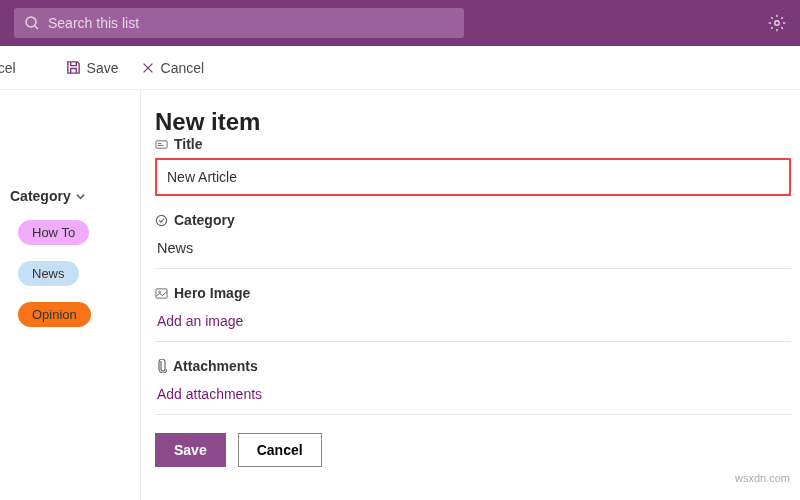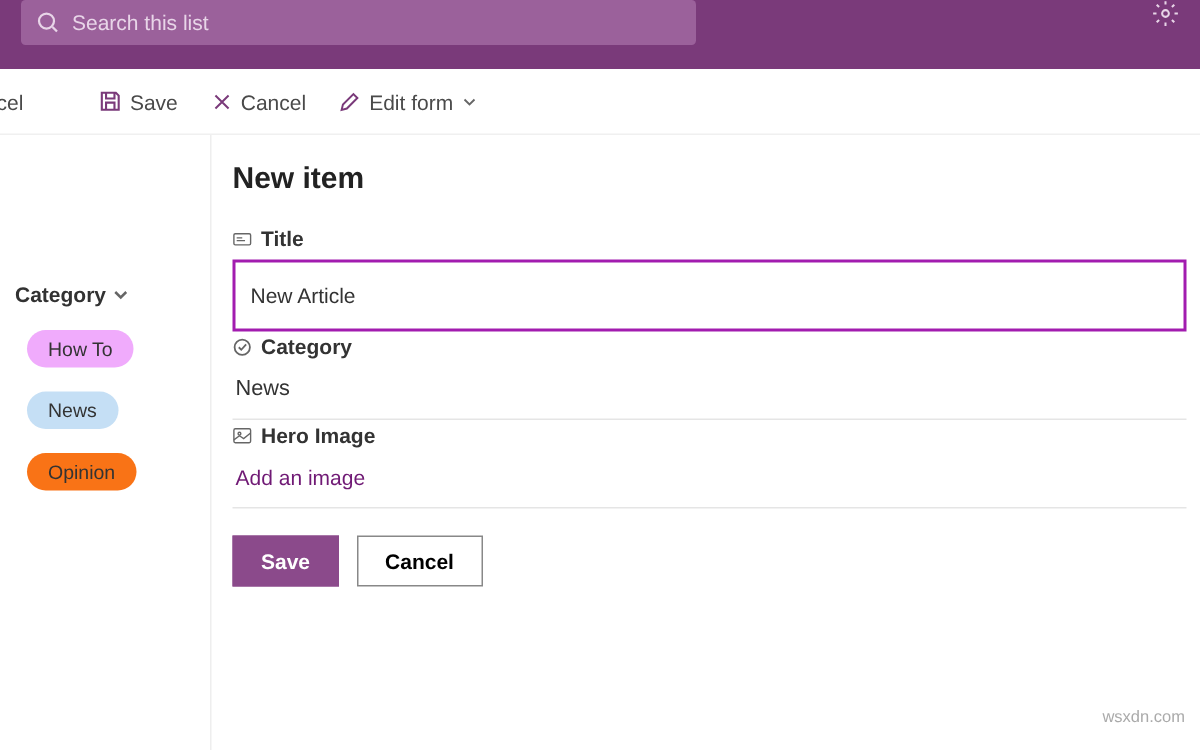--- a/index.html
+++ b/index.html
@@ -1,39 +1,39 @@
 <!DOCTYPE html>
 <html><head>
 <meta charset="utf-8">
 <style>
 *{box-sizing:border-box;margin:0;padding:0;font-family:"Segoe UI",Arial,sans-serif}
 body{width:800px;height:500px;overflow:hidden;background:#fff}
-.topbar{height:46px;background:#7a3a7a;display:flex;padding:0 14px;gap:10px}
+.topbar{height:46px;background:#7a3a7a;display:flex;align-items:center;padding:0 14px;gap:10px}
 .search-box{flex:0 0 450px;height:30px;background:#9b619b;border-radius:3px;display:flex;align-items:center;padding:0 10px;gap:8px}
 .search-box input{background:transparent;border:none;color:#e8d5e8;font-size:14px;outline:none;flex:1}
 .search-box input::placeholder{color:#e8d5e8}
 .topbar-spacer{flex:1}
 .gear{color:#e8d5e8;cursor:pointer}
 .cmdbar{height:44px;background:#fff;display:flex;align-items:center;padding:0 8px;gap:2px;color:#4a4a4a;font-size:14px;overflow:hidden;border-bottom:1px solid #f0f0f0}
 .cmdbtn{display:flex;align-items:center;gap:6px;padding:6px 10px;cursor:pointer;white-space:nowrap}
 .cmdbtn svg{color:#7a3a7a}
 .trunc-left{margin-left:-60px;display:flex;gap:2px}
 .main{display:flex;height:410px}
 .sidebar{width:140px;padding-top:90px;padding-left:0}
 .cat-header{display:flex;align-items:center;gap:4px;font-weight:600;font-size:14px;color:#323232;padding:8px 10px;cursor:pointer}
 .pill{display:inline-block;padding:5px 14px;border-radius:14px;font-size:13px;margin:8px 0 8px 18px;color:#333;cursor:pointer}
 .pill.green{background:#f0abfc}
 .pill.blue{background:#c5dff5}
 .pill.yellow{background:#f97316}
 .panel{flex:1;padding:18px 0 0 14px;border-left:1px solid #eee;overflow:hidden}
-.panel h2{font-size:20px;font-weight:600;color:#222;margin-bottom:20px}
-.field{margin-bottom:2px}
+.panel h2{font-size:24px;font-weight:600;color:#222;}
+.field{margin-bottom:16px}
 .flabel{display:flex;align-items:center;gap:6px;font-weight:600;font-size:14px;color:#333;margin-bottom:6px}
 .flabel svg{color:#666}
-.titleinput{width:636px;height:48px;border:2px solid #a21caf;padding:0 10px;font-size:14px;color:#333;outline:none}
+.titleinput{width:636px;height:38px;border:2px solid #ef4444;padding:0 10px;font-size:14px;color:#333;outline:none}
 .catval{font-size:14.5px;color:#333;padding:6px 2px;width:636px}
 .hr{border:none;border-top:1px solid #e5e5e5;margin:6px 0 2px 0;width:636px}
 .linkaction{color:#701a75;font-size:14px;padding:6px 2px;cursor:pointer}
 .btnrow{display:flex;gap:12px;margin-top:18px}
 .btn{height:34px;padding:0 18px;font-size:14px;font-weight:600;border:1px solid #888;background:#fff;cursor:pointer}
 .btn.primary{background:#8b4a8b;color:#fff;border-color:#8b4a8b}
 .watermark{position:absolute;bottom:16px;right:10px;font-size:11px;color:#aaa}
 </style>
 </head>
 <body>
@@ -64,29 +64,20 @@
       <svg width="15" height="15" viewBox="0 0 16 16" fill="none" stroke="#7a3a7a" stroke-width="1.5">
         <path d="M2 2h10l2 2v10H2z M5 2v4h6V2 M5 14v-5h6v5"></path>
       </svg>
       <span>Save</span>
     </div>
   <div class="cmdbtn">
       <svg width="14" height="14" viewBox="0 0 16 16" fill="none" stroke="#7a3a7a" stroke-width="1.5">
         <path d="M3 3l10 10M13 3L3 13"></path>
       </svg>
       <span>Cancel</span>
-    </div>
-  <div class="cmdbtn">
-      <svg width="14" height="14" viewBox="0 0 16 16" fill="none" stroke="#7a3a7a" stroke-width="1.5">
-        <path d="M2 14l1-4 8-8 3 3-8 8-4 1z"></path>
-      </svg>
-      <span>Edit form</span>
-      <svg width="10" height="10" viewBox="0 0 12 12" fill="none" stroke="#666" stroke-width="1.5">
-        <path d="M2 4l4 4 4-4"></path>
-      </svg>
     </div>
 </div>
 
 <div class="main">
   <div class="sidebar">
     <div class="cat-header">
       <span>Category</span>
       <svg width="11" height="11" viewBox="0 0 12 12" fill="none" stroke="#666" stroke-width="1.8">
           <path d="M2 4l4 4 4-4"></path>
         </svg>
@@ -128,20 +119,30 @@
             <rect x="1" y="2" width="12" height="10" rx="1"></rect>
             <circle cx="5" cy="5.5" r="1"></circle>
             <path d="M1 10l4-3 3 2 5-4"></path>
           </svg>
         <span>Hero Image</span>
       </div>
       <div class="linkaction">Add an image</div>
       <hr class="hr">
     </div>
 
+    <div class="field">
+      <div class="flabel">
+        <svg width="12" height="14" viewBox="0 0 12 14" fill="none" stroke="#666" stroke-width="1.2">
+            <path d="M6 2v8a2 2 0 004 0V3a3 3 0 00-6 0v7a4 4 0 008 0"></path>
+          </svg>
+        <span>Attachments</span>
+      </div>
+      <div class="linkaction">Add attachments</div>
+      <hr class="hr">
+    </div>
 
     <div class="btnrow">
       <button class="btn primary">Save</button>
       <button class="btn">Cancel</button>
     </div>
   </div>
 </div>
 
 <div class="watermark">wsxdn.com</div>
 

